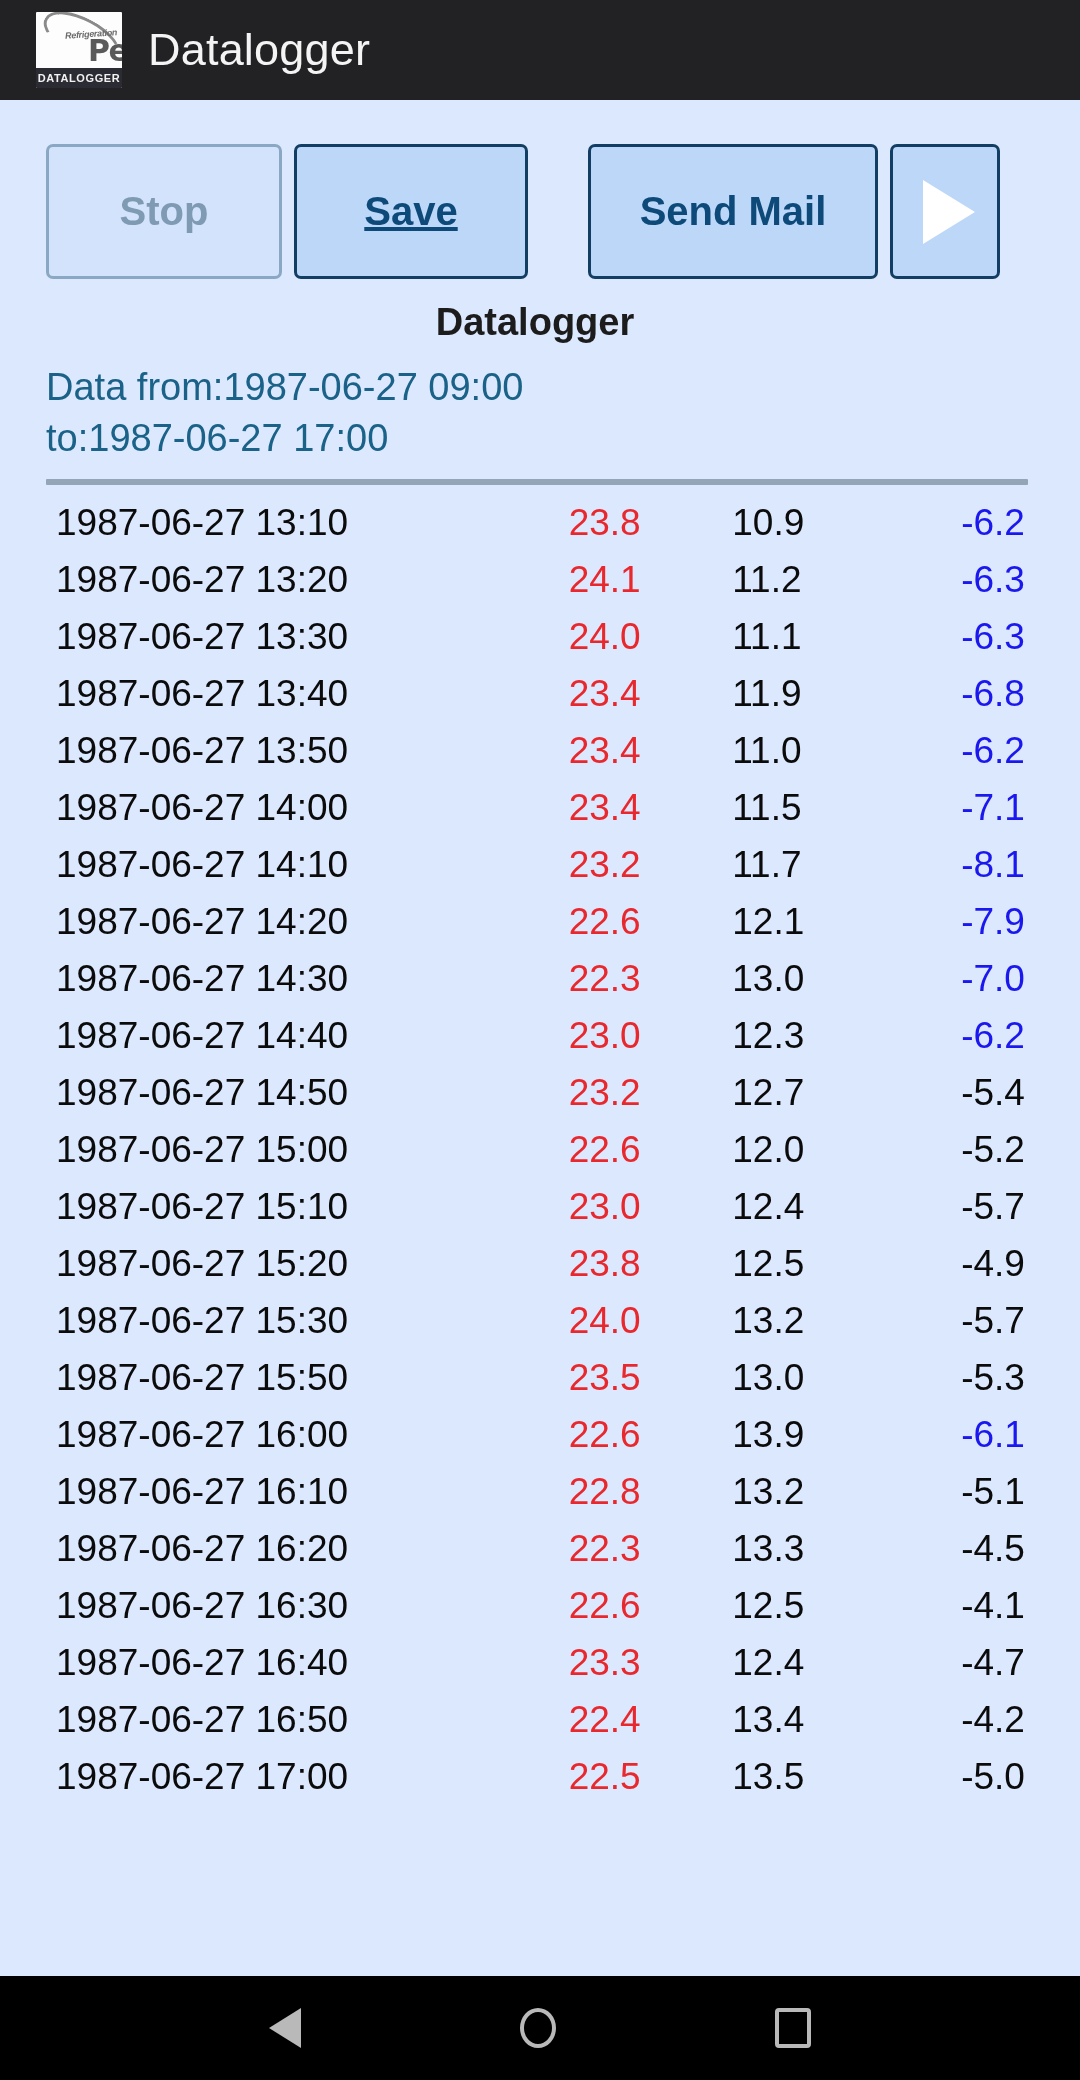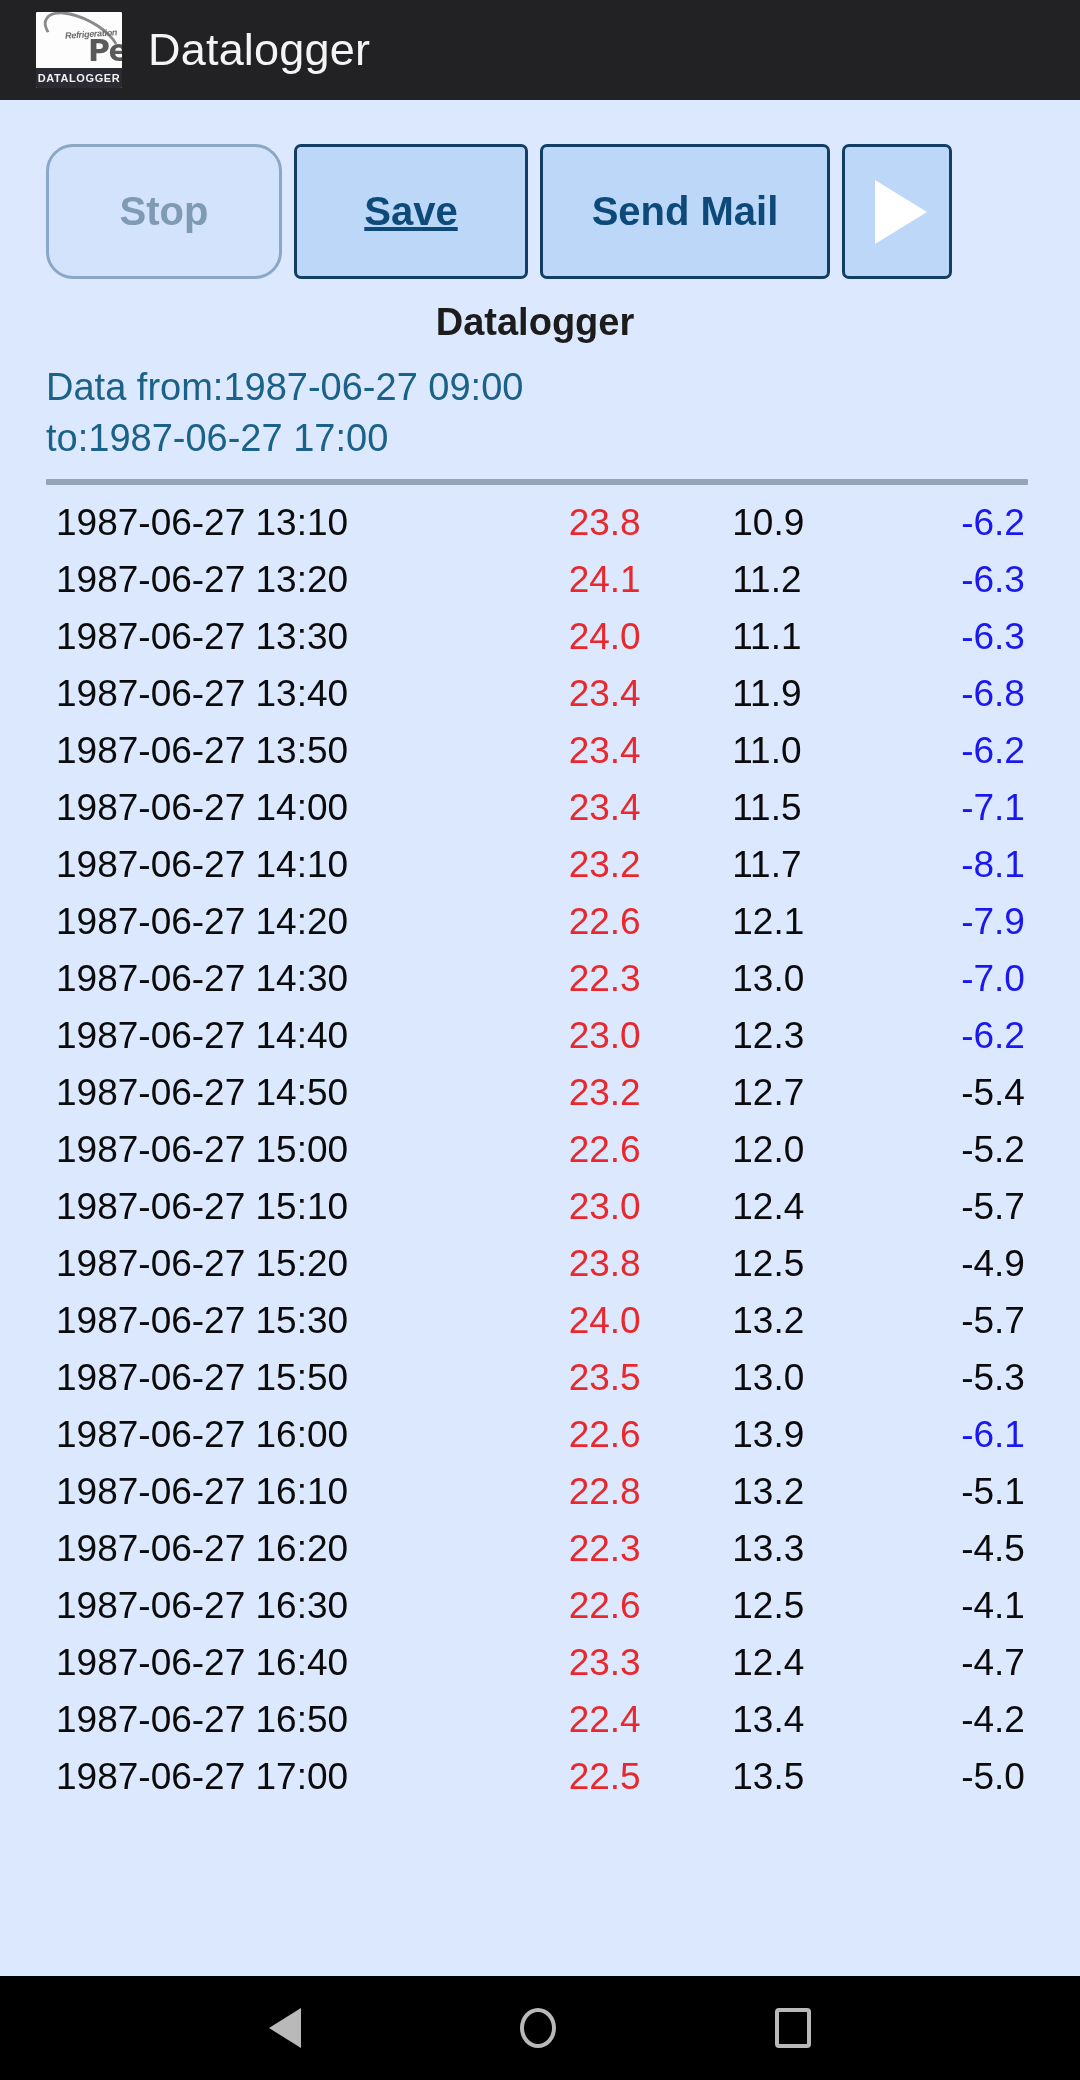--- a/index.html
+++ b/index.html
@@ -113,23 +113,23 @@
   .tbtn.enabled {
     background: #bcd7f7;
     border: 3px solid #123e63;
     color: #0d4a7a;
   }
   .tbtn.disabled {
     background: #d2e3fb;
     border: 3px solid #8aa8c4;
     color: #7f9ab3;
   }
-  #btn-stop { width: 236px; border-radius: 27px; }
+  #btn-stop { width: 236px; }
   #btn-save { width: 234px; text-decoration: underline; }
-  #btn-sendmail { width: 290px; }
+  #btn-sendmail { width: 290px; margin-left: 48px; }
   #btn-play { width: 110px; }
   .play-tri {
     width: 0;
     height: 0;
     border-left: 52px solid #ffffff;
     border-top: 32px solid transparent;
     border-bottom: 32px solid transparent;
     margin-left: 8px;
   }
 

